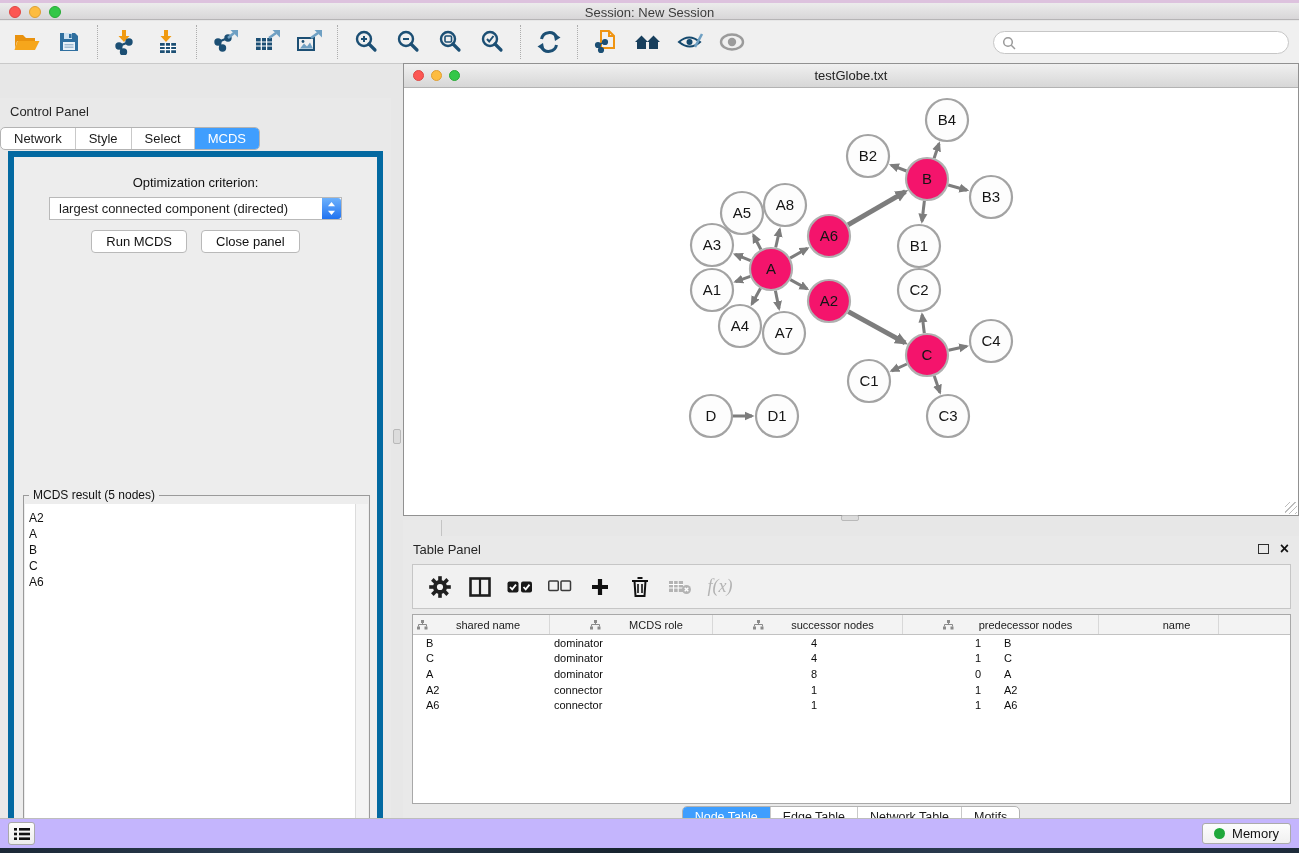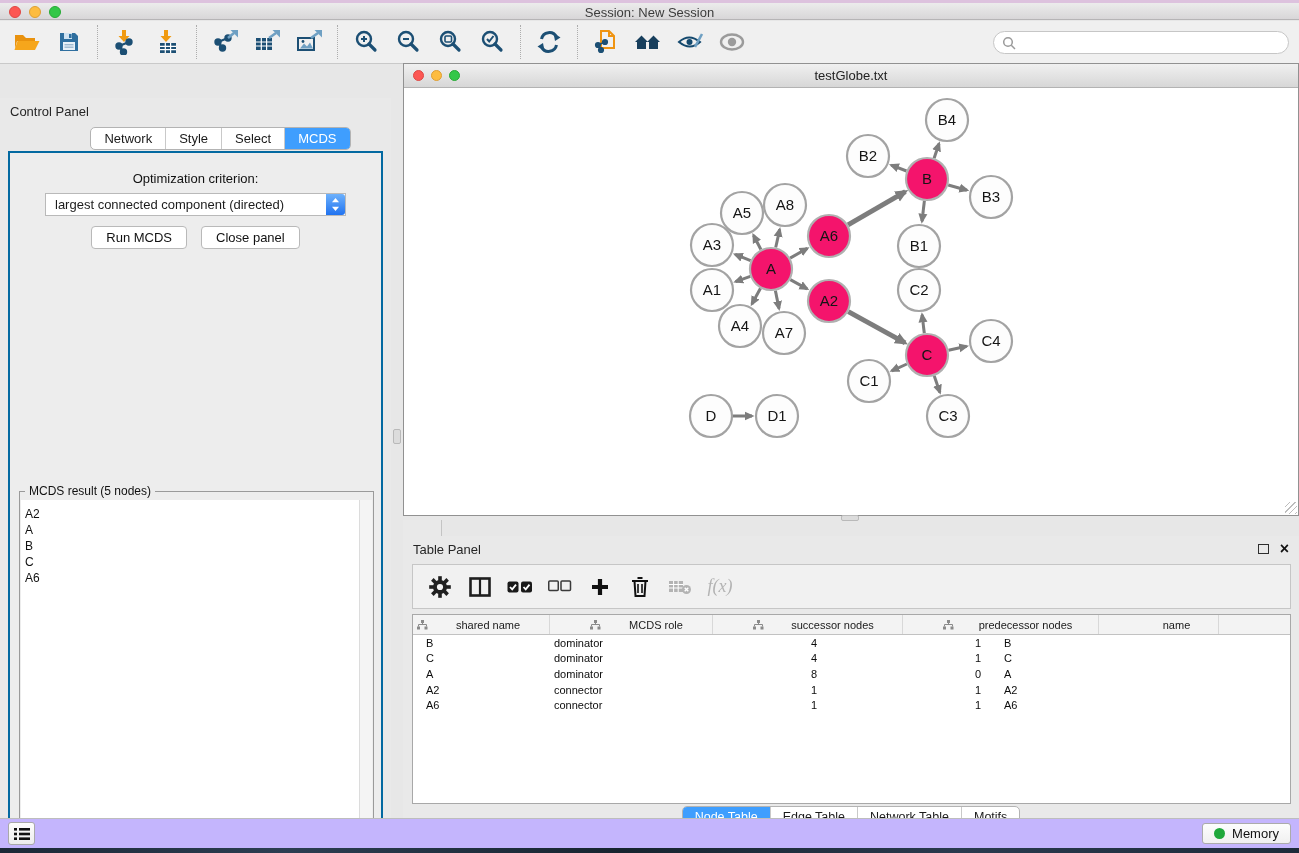--- a/index.html
+++ b/index.html
@@ -35,26 +35,26 @@
 
   
   .panel-head { height:26px; display:flex; align-items:center; padding:0 10px; font-size:13px; color:#262626; }
   .panel-head .grow { flex:1; }
   .float-btn { width:11px; height:10px; border:1.5px solid #2e2e2e; margin-right:11px; background:transparent; }
   .close-btn { font-size:16px; font-weight:700; color:#111; line-height:14px; background:none; border:none; cursor:pointer; }
 
   
   .control-panel { position:absolute; left:0; top:64px; width:442px; height:754px; background:#e9e9e9;
     border-right:1px solid #c4c4c4;margin-top:34px; }
-  .seg-row { display:flex; justify-content:center; margin-top:3px; }
+  .seg-row { display:flex; margin-top:3px; }
   .seg { display:inline-flex; border:1px solid #b3b3b3; border-radius:5px; overflow:hidden; background:#fff; font-size:13px; }
   .seg > div { padding:3px 13px; border-left:1px solid #c9c9c9; color:#1a1a1a; cursor:pointer; white-space:nowrap; }
   .seg > div:first-child { border-left:none; }
   .seg > div.active { background:#3f9efe; color:#fff; }
-  .cp-inner { position:absolute; left:8px; top:53px; width:375px; bottom:14px; background:#ededed; border:2px solid #0369a1; }
+  .cp-inner { position:absolute; left:8px; top:53px; width:375px; bottom:14px; background:#ededed; border:6px solid #0369a1; }
   .opt-label { text-align:center; margin-top:18px; font-size:13px; color:#111; }
   .select { position:absolute; left:35px; right:35px; top:40px; height:23px; background:#fff;
     border:1px solid #b9b9b9; border-radius:0; display:flex; align-items:center; font-size:13px; cursor:pointer; }
   .select .val { flex:1; padding-left:9px; white-space:nowrap; overflow:hidden; color:#1c1c1c; }
   .stepper { width:19px; height:21px; background:linear-gradient(#6db1fc,#2173f0); border-radius:0 3px 3px 0;
     display:flex; align-items:center; justify-content:center; }
   .btn-row { position:absolute; top:73px; left:0; right:0; display:flex; justify-content:center; gap:14px; }
   .pbtn { background:#fff; border:1px solid #b9b9b9; border-radius:4px; font-size:13px; padding:3px 14px; color:#111; cursor:pointer; }
   .result-box { position:absolute; left:9px; right:7px; top:338px; bottom:4px; border:1px solid #9a9a9a; background:#ededed; }
   .result-legend { position:absolute; top:-8px; left:5px; background:#ededed; padding:0 4px; font-size:12px; color:#111; }

